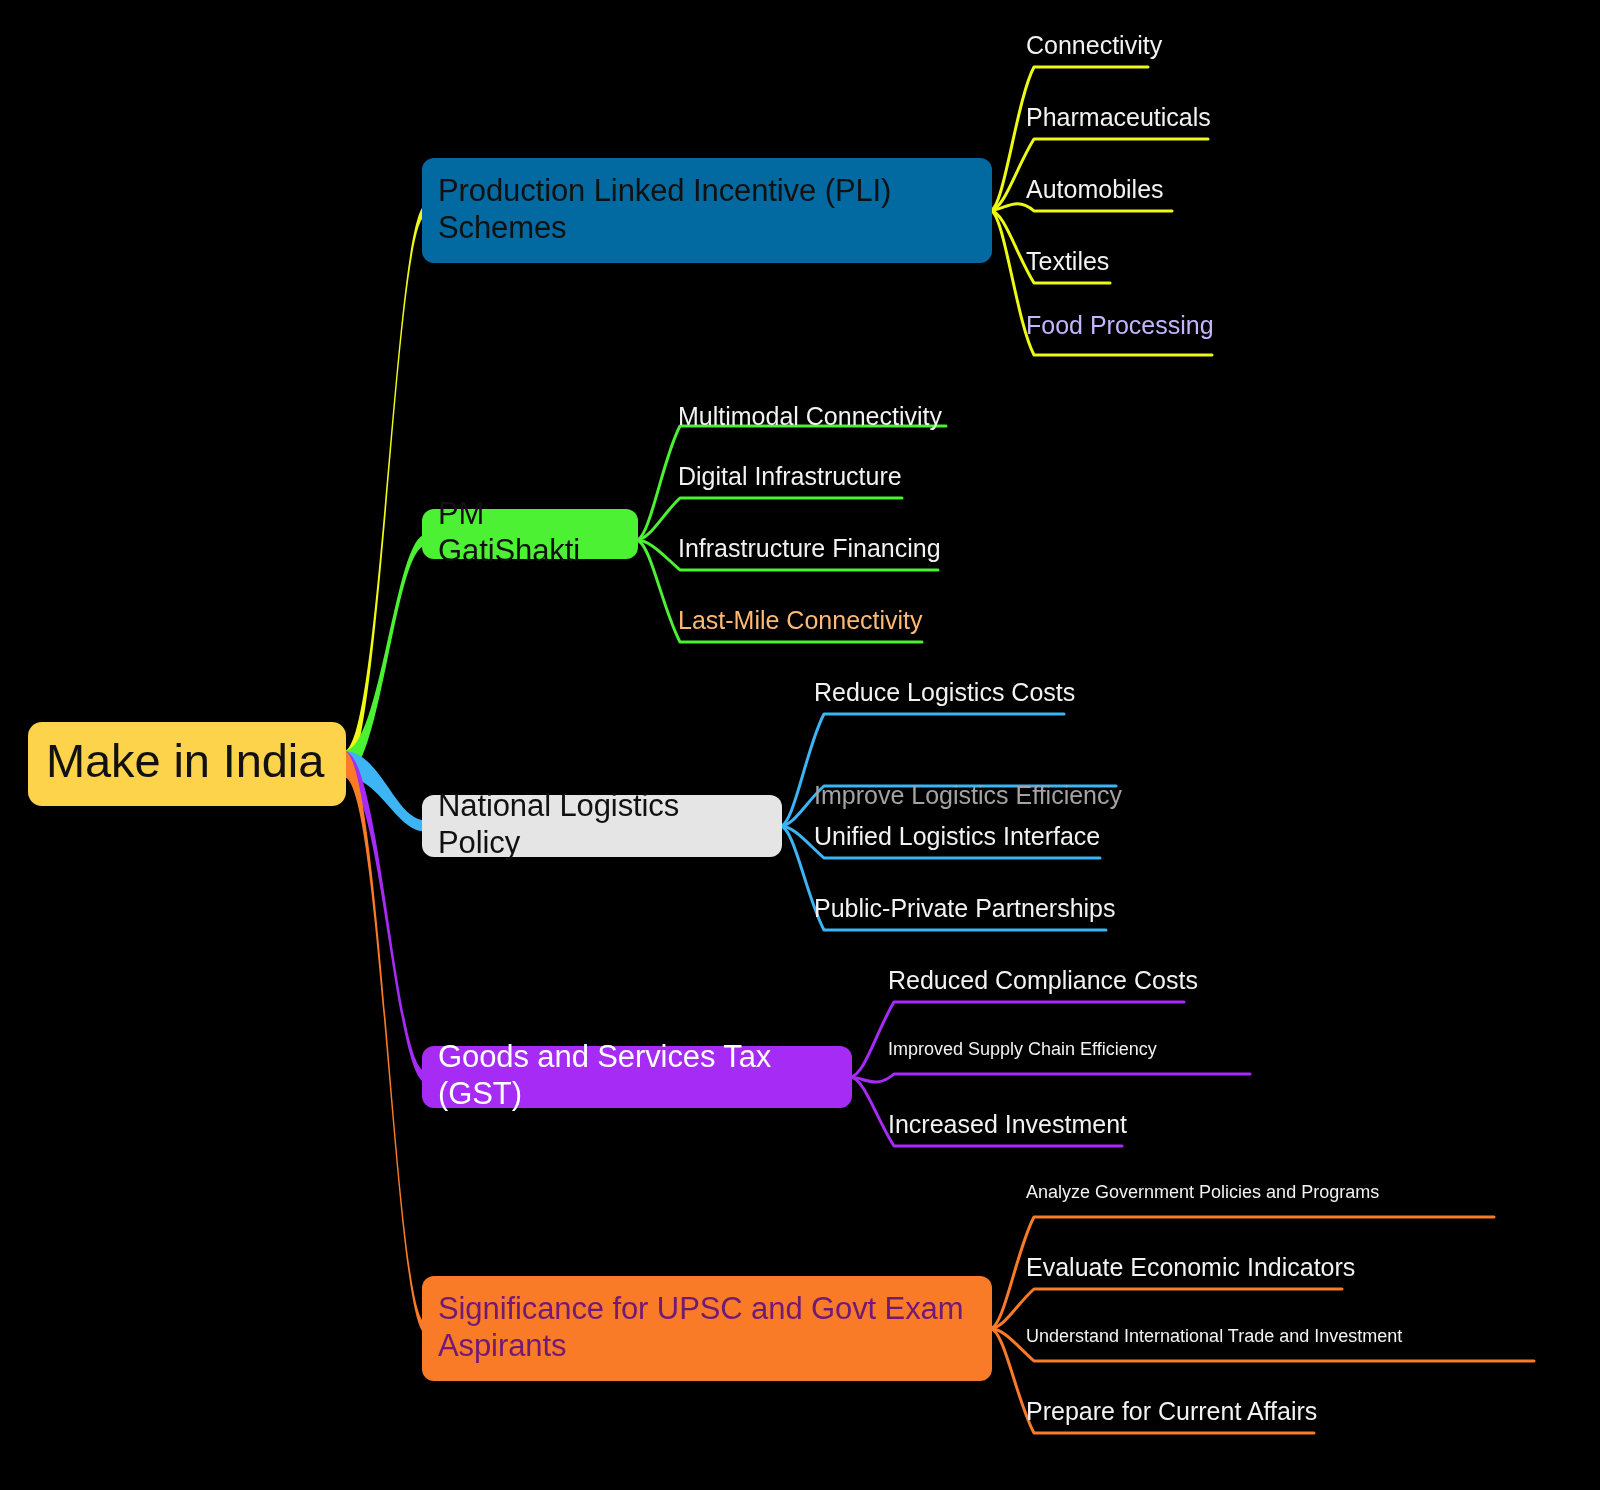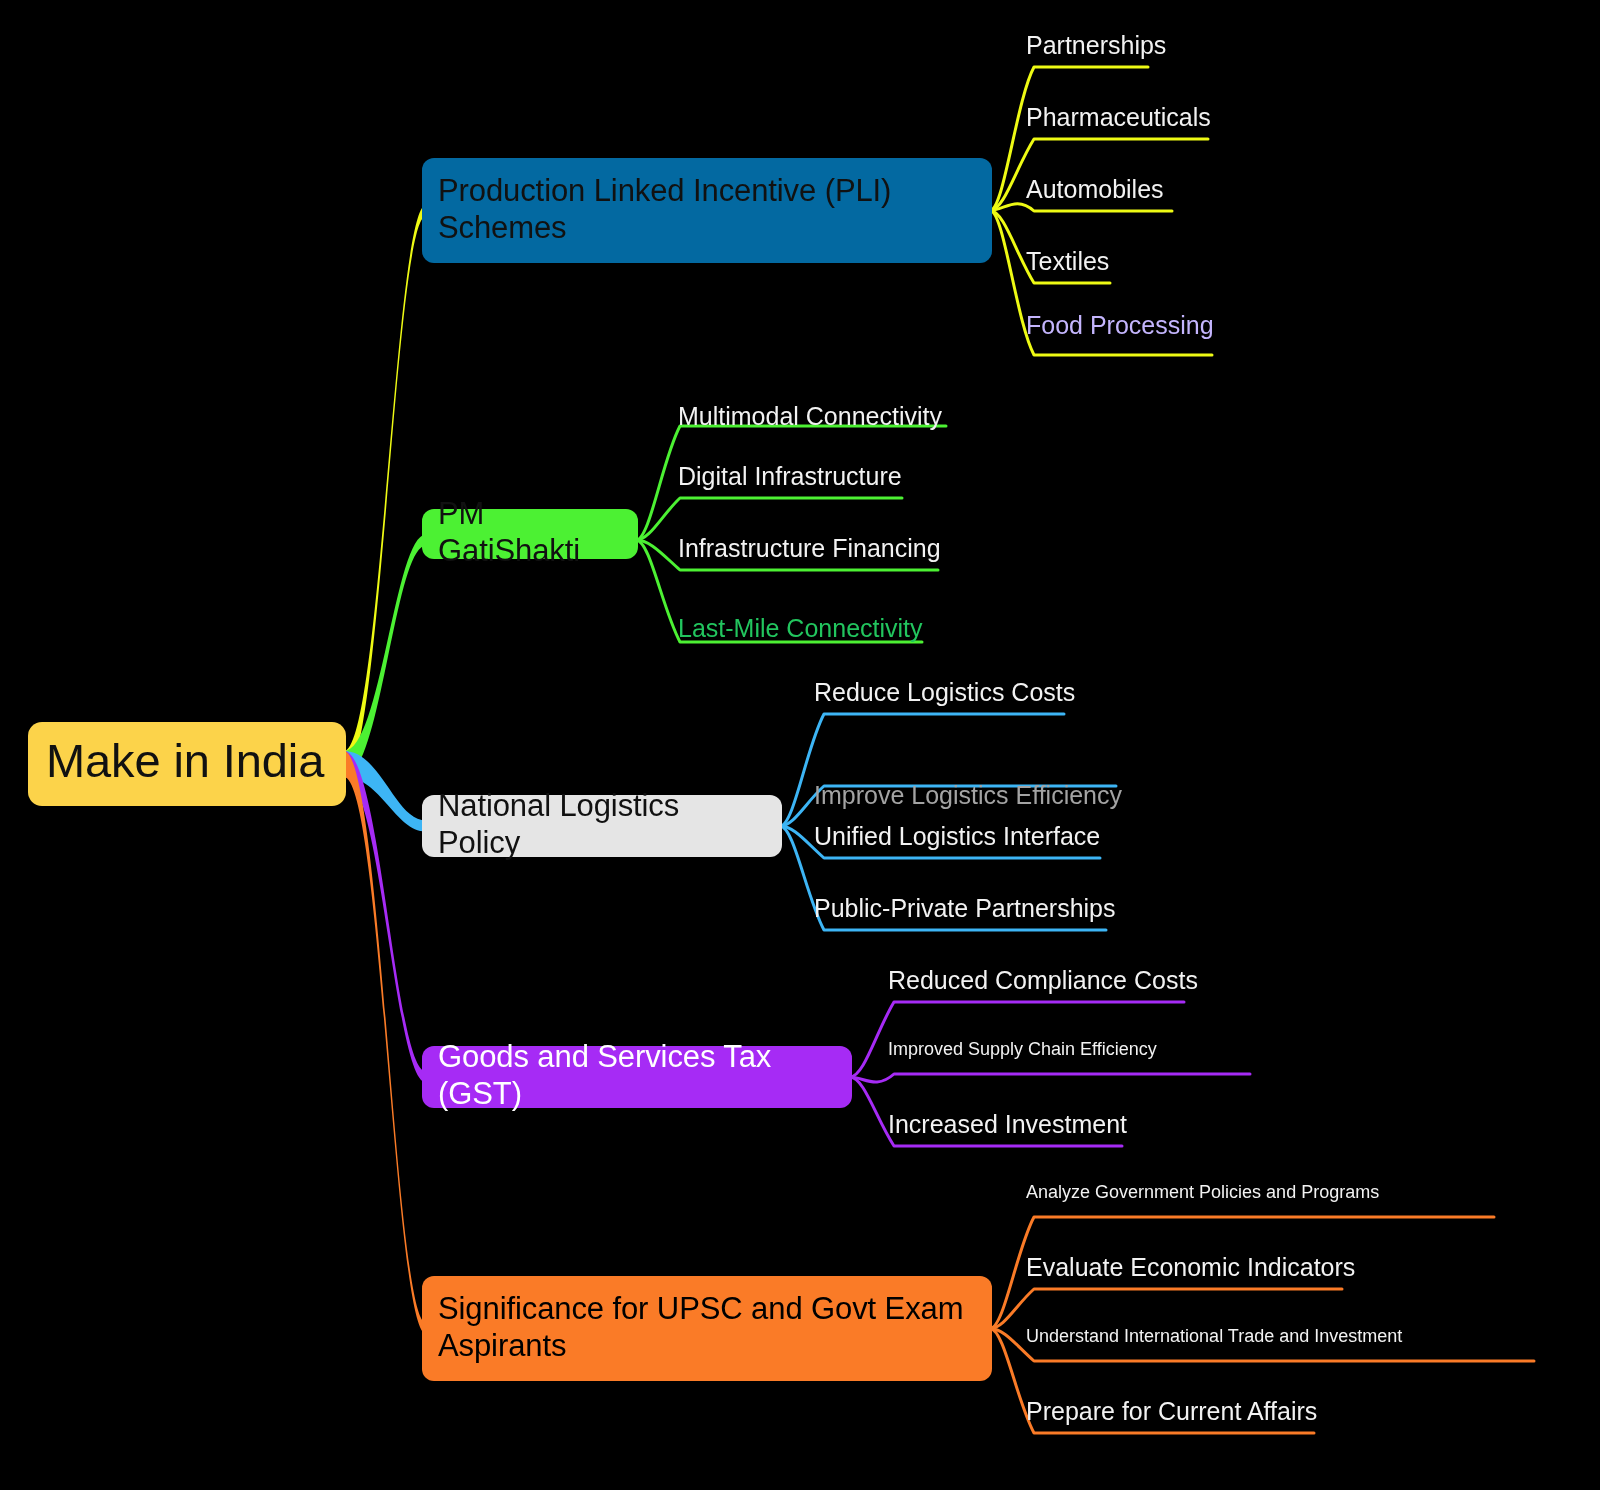--- a/index.html
+++ b/index.html
@@ -80,40 +80,40 @@
       <path d="M 850 1077 C 864 1077 876 1118.4 894 1146 L 1122 1146" fill="none" stroke="#a62bf5" stroke-width="3" stroke-linecap="round" stroke-linejoin="round"></path>
       <path d="M 344 751 C 380.9 751 394.84 1323 426 1323 L 426 1334 C 394.84 1334 380.9 777 344 777 Z" fill="#fa7b27" stroke="none"></path>
       <path d="M 990 1328.5 C 1004 1328.5 1016 1251 1034 1217 L 1494 1217" fill="none" stroke="#fa7b27" stroke-width="3" stroke-linecap="round" stroke-linejoin="round"></path>
       <path d="M 990 1328.5 C 1004 1328.5 1016 1305 1034 1289 L 1342 1289" fill="none" stroke="#fa7b27" stroke-width="3" stroke-linecap="round" stroke-linejoin="round"></path>
       <path d="M 990 1328.5 C 1004 1328.5 1016 1345 1034 1361 L 1534 1361" fill="none" stroke="#fa7b27" stroke-width="3" stroke-linecap="round" stroke-linejoin="round"></path>
       <path d="M 990 1328.5 C 1004 1328.5 1016 1399 1034 1433 L 1314 1433" fill="none" stroke="#fa7b27" stroke-width="3" stroke-linecap="round" stroke-linejoin="round"></path>
     </svg>
   <div id="nodes">
       <div class="node node-branch" style="left: 422px; top: 158px; width: 570px; height: 105px; background: #0369a1; color: rgb(17, 17, 17);"><span>Production Linked Incentive (PLI)
 Schemes</span></div>
-      <div class="leaf" style="left: 1026px; top: 33px; color: rgb(242, 242, 242);">Partnerships</div>
+      <div class="leaf" style="left: 1026px; top: 33px; color: rgb(242, 242, 242);">Connectivity</div>
       <div class="leaf" style="left: 1026px; top: 105px; color: rgb(242, 242, 242);">Pharmaceuticals</div>
       <div class="leaf" style="left: 1026px; top: 177px; color: rgb(242, 242, 242);">Automobiles</div>
       <div class="leaf" style="left: 1026px; top: 249px; color: rgb(242, 242, 242);">Textiles</div>
       <div class="leaf" style="left: 1026px; top: 313px; color: #c4b5fd;">Food Processing</div>
       <div class="node node-branch" style="left: 422px; top: 509px; width: 216px; height: 50px; background: rgb(76, 241, 51); color: rgb(17, 17, 17);"><span>PM GatiShakti</span></div>
       <div class="leaf" style="left: 678px; top: 392px; color: rgb(242, 242, 242); margin-top: 12px;">Multimodal Connectivity</div>
       <div class="leaf" style="left: 678px; top: 464px; color: rgb(242, 242, 242);">Digital Infrastructure</div>
       <div class="leaf" style="left: 678px; top: 536px; color: rgb(242, 242, 242);">Infrastructure Financing</div>
-      <div class="leaf" style="left: 678px; top: 608px; color: #22c55e; margin-top: 8px;">Last-Mile Connectivity</div>
+      <div class="leaf" style="left: 678px; top: 608px; color: #fdba74;">Last-Mile Connectivity</div>
       <div class="node node-branch" style="left: 422px; top: 795px; width: 360px; height: 62px; background: #e5e5e5; color: rgb(17, 17, 17);"><span>National Logistics Policy</span></div>
       <div class="leaf" style="left: 814px; top: 680px; color: rgb(242, 242, 242);">Reduce Logistics Costs</div>
       <div class="leaf" style="left: 814px; top: 752px; color: #a3a3a3; margin-top: 31px;">Improve Logistics Efficiency</div>
       <div class="leaf" style="left: 814px; top: 824px; color: rgb(242, 242, 242);">Unified Logistics Interface</div>
       <div class="leaf" style="left: 814px; top: 896px; color: rgb(242, 242, 242);">Public-Private Partnerships</div>
       <div class="node node-branch" style="left: 422px; top: 1046px; width: 430px; height: 62px; background: rgb(166, 43, 245); color: rgb(255, 255, 255);"><span>Goods and Services Tax (GST)</span></div>
       <div class="leaf" style="left: 888px; top: 968px; color: rgb(242, 242, 242);">Reduced Compliance Costs</div>
       <div class="leaf leaf-lg" style="left: 888px; top: 1040px; color: rgb(242, 242, 242);">Improved Supply Chain Efficiency</div>
       <div class="leaf" style="left: 888px; top: 1112px; color: rgb(242, 242, 242);">Increased Investment</div>
-      <div class="node node-branch" style="left: 422px; top: 1276px; width: 570px; height: 105px; background: rgb(250, 123, 39); color: #000000;"><span>Significance for UPSC and Govt Exam
+      <div class="node node-branch" style="left: 422px; top: 1276px; width: 570px; height: 105px; background: rgb(250, 123, 39); color: #701a75;"><span>Significance for UPSC and Govt Exam
 Aspirants</span></div>
       <div class="leaf leaf-lg" style="left: 1026px; top: 1183px; color: rgb(242, 242, 242);">Analyze Government Policies and Programs</div>
       <div class="leaf" style="left: 1026px; top: 1255px; color: rgb(242, 242, 242);">Evaluate Economic Indicators</div>
       <div class="leaf leaf-lg" style="left: 1026px; top: 1327px; color: rgb(242, 242, 242);">Understand International Trade and Investment</div>
       <div class="leaf" style="left: 1026px; top: 1399px; color: rgb(242, 242, 242);">Prepare for Current Affairs</div>
       <div class="node node-root" style="left: 28px; top: 722px; width: 318px; height: 84px; background: rgb(252, 211, 74); color: rgb(17, 17, 17);"><span>Make in India</span></div>
     </div>
 </div>
 
 </body></html>

